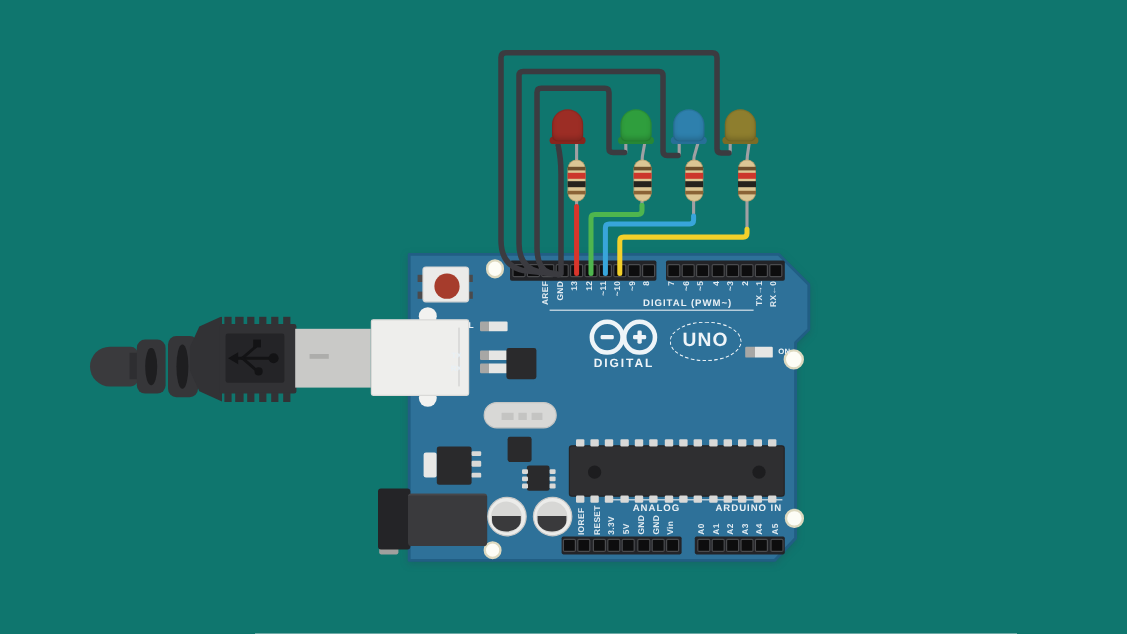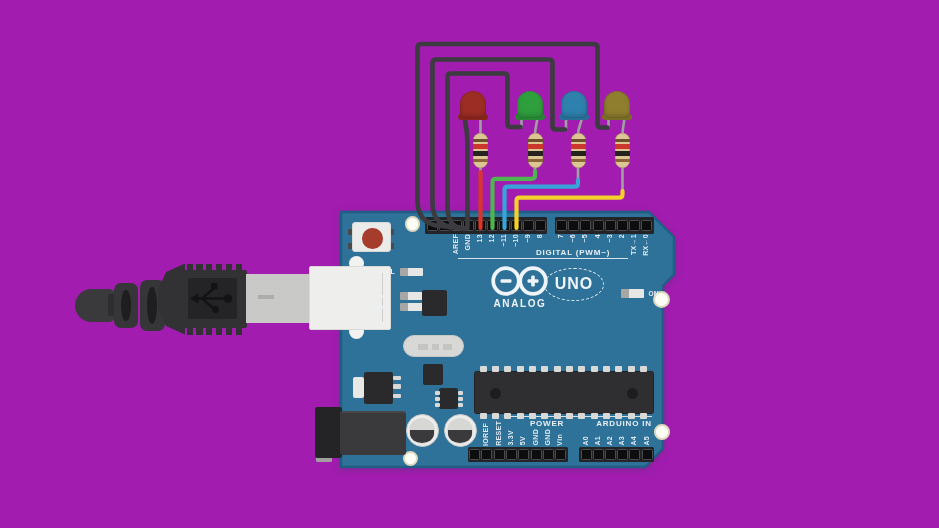--- a/index.html
+++ b/index.html
@@ -20,21 +20,21 @@
   .cap{width:33px;height:33px;border-radius:50%;background:#ececea;border:1px solid #c9c9c7;}
   .cap .capin{left:2.5px;top:2.5px;right:2.5px;bottom:2.5px;border-radius:50%;background:#d7d7d5;}
   .cap .crescent{left:3.5px;right:3.5px;bottom:3px;height:13px;background:#3a3a3c;
                  border-radius:0 0 14px 14px / 0 0 11px 11px;}
   .leg{background:#d9d9d7;border-radius:1px;}
   .tooth{background:#323235;}
 </style>
 </head>
 <body style="background: rgb(243, 244, 246);">
 
-<div id="stage" style="background: #a21caf;">
+<div id="stage" style="background: #0f766e;">
 
   <svg width="939" height="528" style="left:0;top:0;filter:drop-shadow(0 2px 3px rgba(40,60,80,.25));">
     <path d="M341,212 H649 L674,237 V274.5 L663,285.5 V448.5 L645.5,467 H341 Z" fill="#2e7199" stroke="#215e84" stroke-width="2.4" stroke-linejoin="round"></path>
   </svg>
 
   <div class="hole" style="left:404.5px;top:216px;width:15.5px;height:15.5px;"></div>
   <div class="hole" style="left:652.5px;top:290.5px;width:17px;height:17px;"></div>
   <div class="hole" style="left:654px;top:424px;width:15.5px;height:15.5px;"></div>
   <div class="hole" style="left:402.5px;top:450.5px;width:15.5px;height:15.5px;"></div>
 
@@ -83,44 +83,44 @@
     <div style="left:9px;top:5.5px;width:20.5px;height:20.5px;border-radius:50%;background:#a63c2c;"></div>
   </div>
 
   <div class="strip" id="strip-top1" style="left:424.5px;top:216.5px;width:122px;height:17.5px;"></div>
   <div class="strip" id="strip-top2" style="left:555px;top:216.5px;width:99px;height:17.5px;"></div>
   <div class="strip" id="strip-bot1" style="left:468px;top:446.5px;width:100px;height:15.5px;"></div>
   <div class="strip" id="strip-bot2" style="left:579px;top:446.5px;width:75px;height:15.5px;"></div>
 
   <div class="caption" style="left:513px;top:247.5px;width:120px;">DIGITAL (PWM~)</div>
   <div class="sline" style="left:458px;top:257.8px;width:170px;"></div>
-  <div class="caption" style="left:507px;top:418.5px;width:80px;">POWER</div>
+  <div class="caption" style="left:507px;top:418.5px;width:80px;">ANALOG</div>
   <div class="sline" style="left:505.5px;top:416px;width:62px;"></div>
   <div class="caption" style="left:584px;top:418.5px;width:80px;">ARDUINO IN</div>
   <div class="sline" style="left:570px;top:416px;width:81.5px;"></div>
 
   <div class="tinytxt" style="left:383px;top:268px;width:12px;text-align:right;font-size:7px;">L</div>
   <div class="smdled" style="left:399.5px;top:267.5px;width:23px;height:8px;"></div>
   <div class="tinytxt" style="left:369px;top:292.5px;width:16px;text-align:right;">TX</div>
   <div class="smdled" style="left:399.5px;top:291.5px;width:23px;height:8px;"></div>
   <div class="tinytxt" style="left:369px;top:303.5px;width:16px;text-align:right;">RX</div>
   <div class="smdled" style="left:399.5px;top:302.5px;width:23px;height:8px;"></div>
   <div class="smdled" style="left:621px;top:289px;width:23px;height:8.5px;"></div>
   <div class="tinytxt" style="left:648.5px;top:290.3px;">ON</div>
 
   <svg width="60" height="34" style="left:489px;top:264px;">
     <circle cx="17" cy="17" r="12.8" fill="none" stroke="#eef4f8" stroke-width="3.8"></circle>
     <circle cx="44" cy="17" r="12.8" fill="none" stroke="#eef4f8" stroke-width="3.8"></circle>
     <rect x="11.5" y="15.2" width="11" height="3.6" rx="1.2" fill="#eef4f8"></rect>
     <rect x="38.5" y="15.2" width="11" height="3.6" rx="1.2" fill="#eef4f8"></rect>
     <rect x="42.2" y="11.5" width="3.6" height="11" rx="1.2" fill="#eef4f8"></rect>
   </svg>
-  <div style="left:470px;top:297.5px;width:100px;text-align:center;font-weight:bold;font-size:10px;letter-spacing:1.6px;color:#eef4f8;">ANALOG</div>
-
-  <div style="left:544px;top:268px;width:60px;height:33px;border:1.6px dashed #e8f0f5;border-radius:50%;text-decoration:underline;">
+  <div style="left:470px;top:297.5px;width:100px;text-align:center;font-weight:bold;font-size:10px;letter-spacing:1.6px;color:#eef4f8;">DIGITAL</div>
+
+  <div style="left:558px;top:268px;width:60px;height:33px;border:1.6px dashed #e8f0f5;border-radius:50%;text-decoration:underline;">
     <div style="left:0;top:0;width:100%;height:100%;line-height:30px;text-align:center;font-weight:bold;font-size:16px;letter-spacing:1px;color:#eef4f8;">UNO</div>
   </div>
 
   <div class="blkchip" style="left:421.5px;top:289.5px;width:25.5px;height:26px;"></div>
   <div style="left:403px;top:334.5px;width:61px;height:22.5px;background:#d8d8d6;border:1px solid #c6c6c4;border-radius:11.5px;">
     <div style="left:14px;top:8px;width:10px;height:6px;background:#c4c4c2;"></div>
     <div style="left:28px;top:8px;width:7px;height:6px;background:#c4c4c2;"></div>
     <div style="left:39px;top:8px;width:9px;height:6px;background:#c4c4c2;"></div>
   </div>
   <div class="blkchip" style="left:422.5px;top:364px;width:20px;height:20.5px;"></div>

